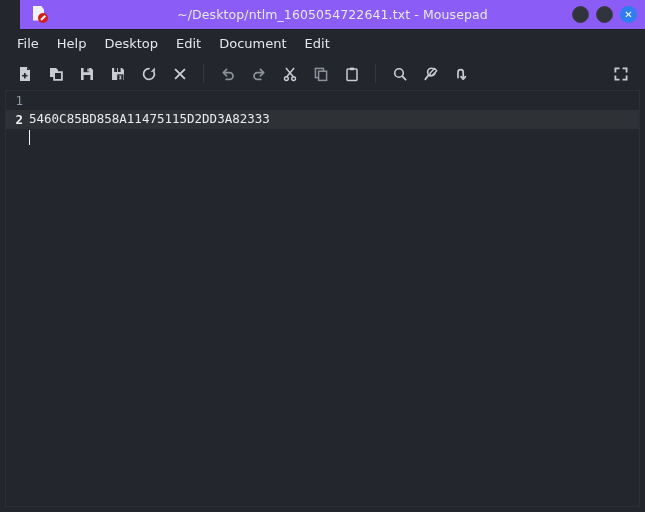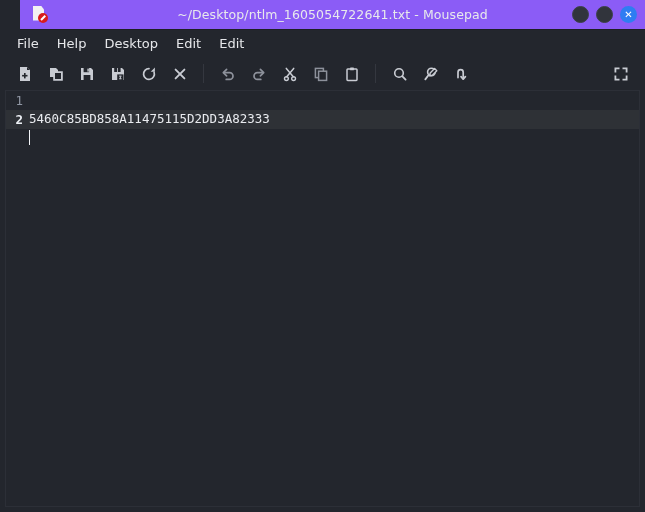--- a/index.html
+++ b/index.html
@@ -235,20 +235,21 @@
       <div class="win-btn max"></div>
       <div class="win-btn close">✕</div>
     </div>
   </div>
 
   <div class="menubar">
     <div class="menu-item">File</div>
     <div class="menu-item">Help</div>
     <div class="menu-item">Desktop</div>
     <div class="menu-item">Edit</div>
+    <div class="menu-item">Document</div>
     <div class="menu-item">Edit</div>
   </div>
 
   <div class="toolbar">
 
     <div class="tb-btn" title="New">
       <svg width="16" height="16" viewBox="0 0 16 16">
         <path d="M3 1h7l3 3v11H3z" fill="#c9ccd3"></path>
         <path d="M10 1v3h3" fill="#23262d"></path>
         <rect x="7" y="7" width="1.6" height="5.4" fill="#23262d"></rect>

